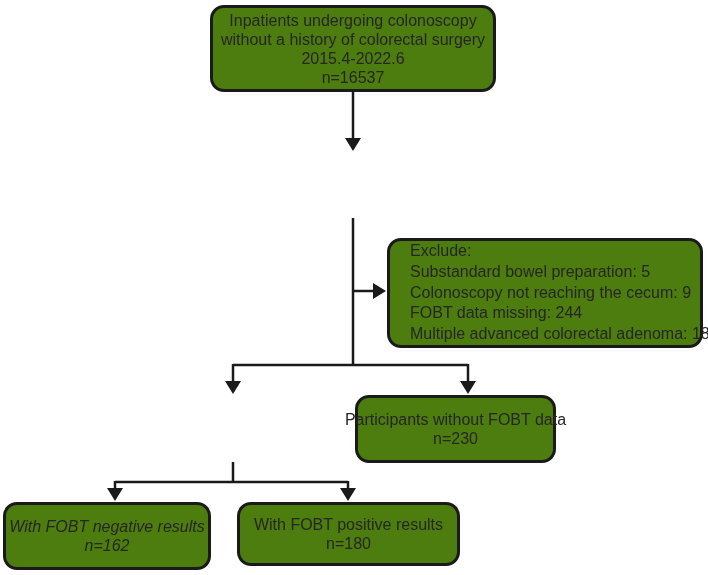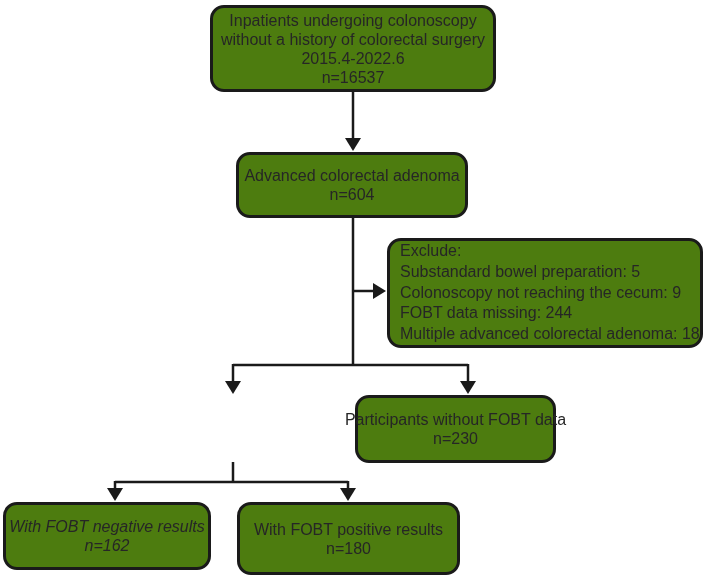--- a/index.html
+++ b/index.html
@@ -29,31 +29,31 @@
     justify-content: center;
     align-items: center;
     text-align: center;
     font-size: 16px;
     line-height: 19px;
   }
   .box .line { white-space: nowrap; }
   .box.left-align {
     align-items: flex-start;
     text-align: left;
-    padding-left: 10px;
+    padding-left: 20px;
     padding-right: 2px;
     line-height: 20.8px;
   }
   #box-inpatients   { left: 210px; top: 5px;   width: 286px; height: 87px; }
   #box-adenoma      { left: 236px; top: 152px; width: 232px; height: 66px; }
   #box-exclude      { left: 387px; top: 238px; width: 316px; height: 110px; }
   #box-with-fobt    { left: 122px; top: 395px; width: 221px; height: 67px; }
   #box-without-fobt { left: 355px; top: 395px; width: 201px; height: 68px; }
   #box-negative     { left: 3px;   top: 502px; width: 208px; height: 68px; font-style: italic; }
-  #box-positive     { left: 237px; top: 502px; width: 223px; height: 73px; }
+  #box-positive     { left: 237px; top: 502px; width: 223px; height: 64px; }
 </style>
 </head>
 <body>
 
 <div class="canvas">
 
   <svg class="connectors" viewBox="0 0 708 575" xmlns="http://www.w3.org/2000/svg">
     <g stroke="#1a1a1a" stroke-width="2.5" fill="none">
 
       <line x1="353" y1="92" x2="353" y2="141"></line>
@@ -81,24 +81,20 @@
     </g>
   </svg>
 
   <div class="box" id="box-inpatients">
     <span class="line">Inpatients undergoing colonoscopy</span>
     <span class="line">without a history of colorectal surgery</span>
     <span class="line">2015.4-2022.6</span>
     <span class="line">n=16537</span>
   </div>
 
-  <div class="box" id="box-adenoma">
-    <span class="line">Advanced colorectal adenoma</span>
-    <span class="line">n=604</span>
-  </div>
 
   <div class="box left-align" id="box-exclude">
     <span class="line">Exclude:</span>
     <span class="line">Substandard bowel preparation: 5</span>
     <span class="line">Colonoscopy not reaching the cecum: 9</span>
     <span class="line">FOBT data missing: 244</span>
     <span class="line">Multiple advanced colorectal adenoma: 18</span>
   </div>
 
 

